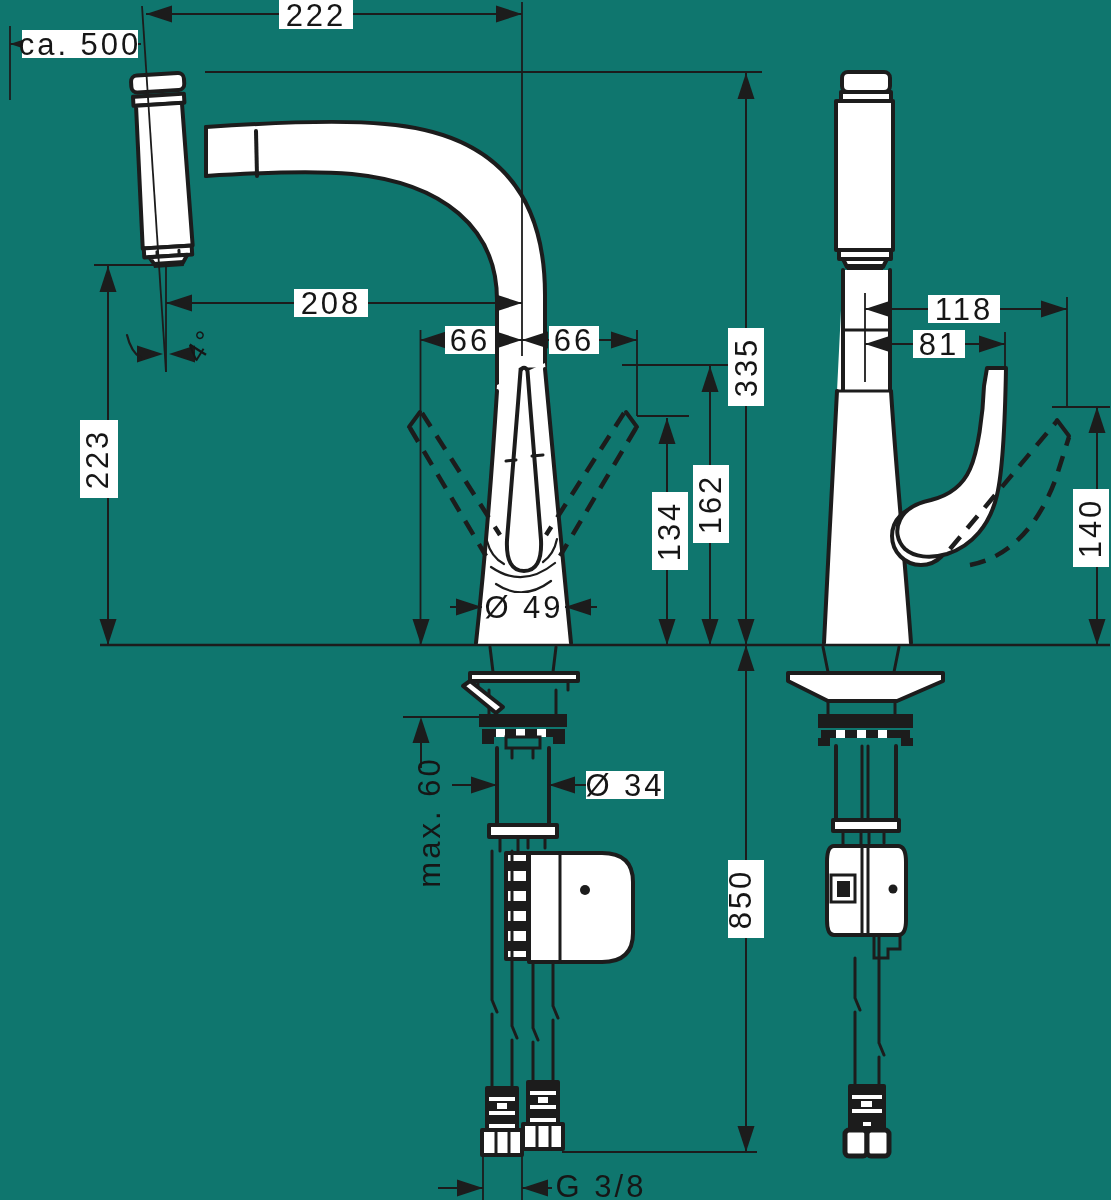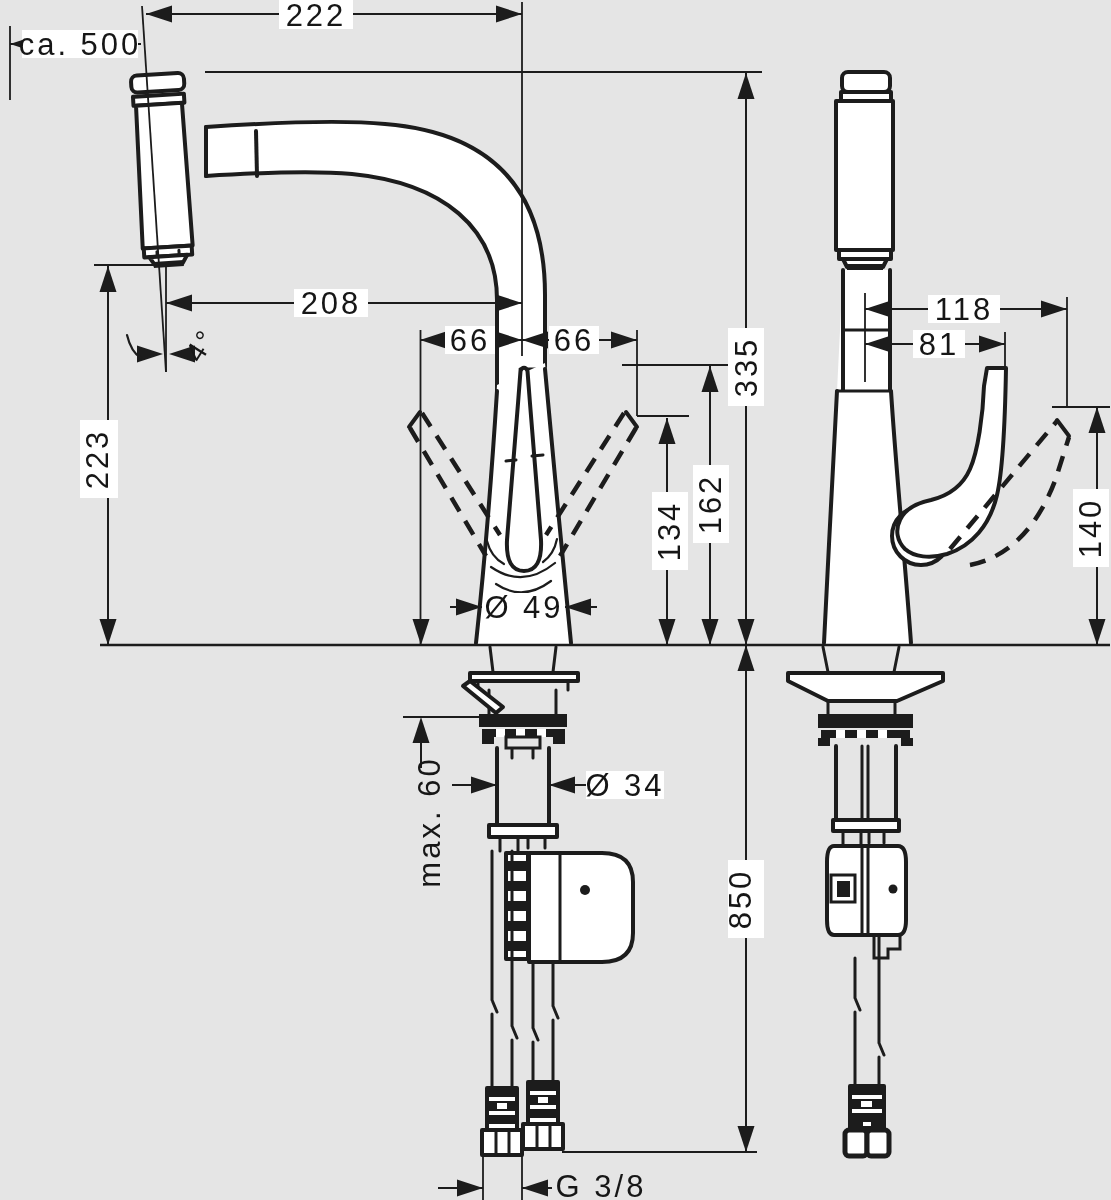--- a/index.html
+++ b/index.html
@@ -1,16 +1,16 @@
 <!DOCTYPE html>
 <html><head>
 <meta charset="utf-8">
 <style>
   html,body{margin:0;padding:0;background:#fff;}
-  .stage{width:1111px;height:1200px;background:#e5e5e5;position:relative;overflow:hidden;}
+  .stage{width:1111px;height:1200px;background:#0f766e;position:relative;overflow:hidden;}
   svg{display:block;}
   .part{fill:#ffffff;stroke:#1c1c1c;stroke-width:4;stroke-linejoin:round;stroke-linecap:round;}
   .partfill{fill:#ffffff;stroke:none;}
   .edge{fill:none;stroke:#1c1c1c;stroke-width:4;stroke-linejoin:round;stroke-linecap:round;}
   .edge3{fill:none;stroke:#1c1c1c;stroke-width:3;stroke-linecap:round;}
   .edge2{fill:none;stroke:#1c1c1c;stroke-width:2.2;stroke-linecap:round;}
   .blk{fill:#1c1c1c;stroke:none;}
   .dash{fill:none;stroke:#1c1c1c;stroke-width:4.5;stroke-dasharray:16 11;stroke-linecap:butt;}
   .dim{stroke:#1c1c1c;stroke-width:2;fill:none;}
   .ext{stroke:#1c1c1c;stroke-width:1.8;fill:none;}

